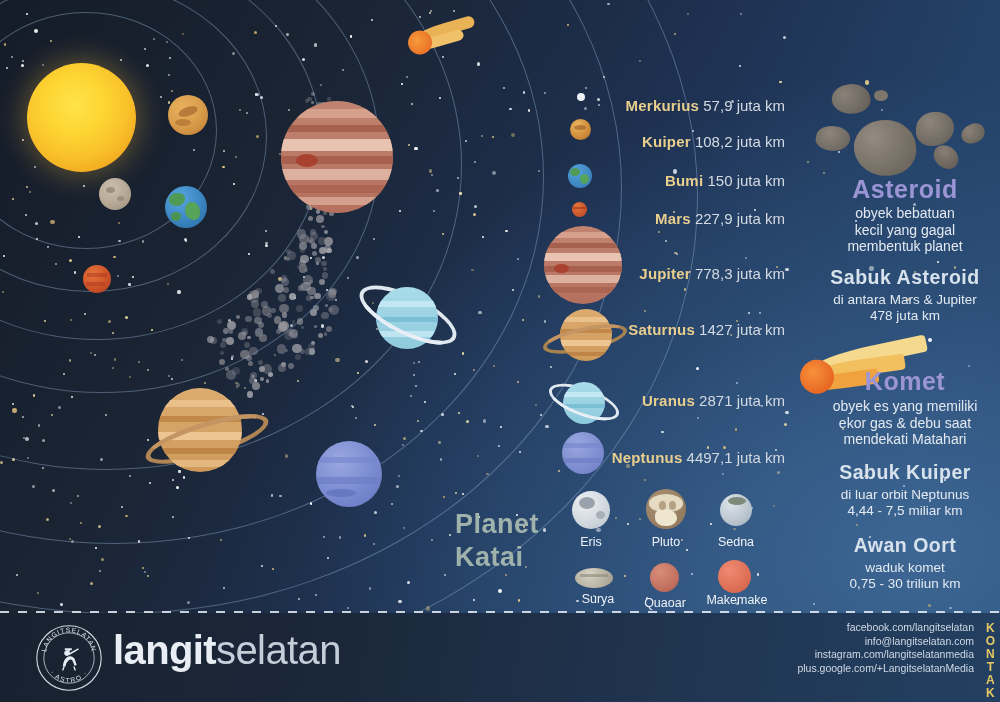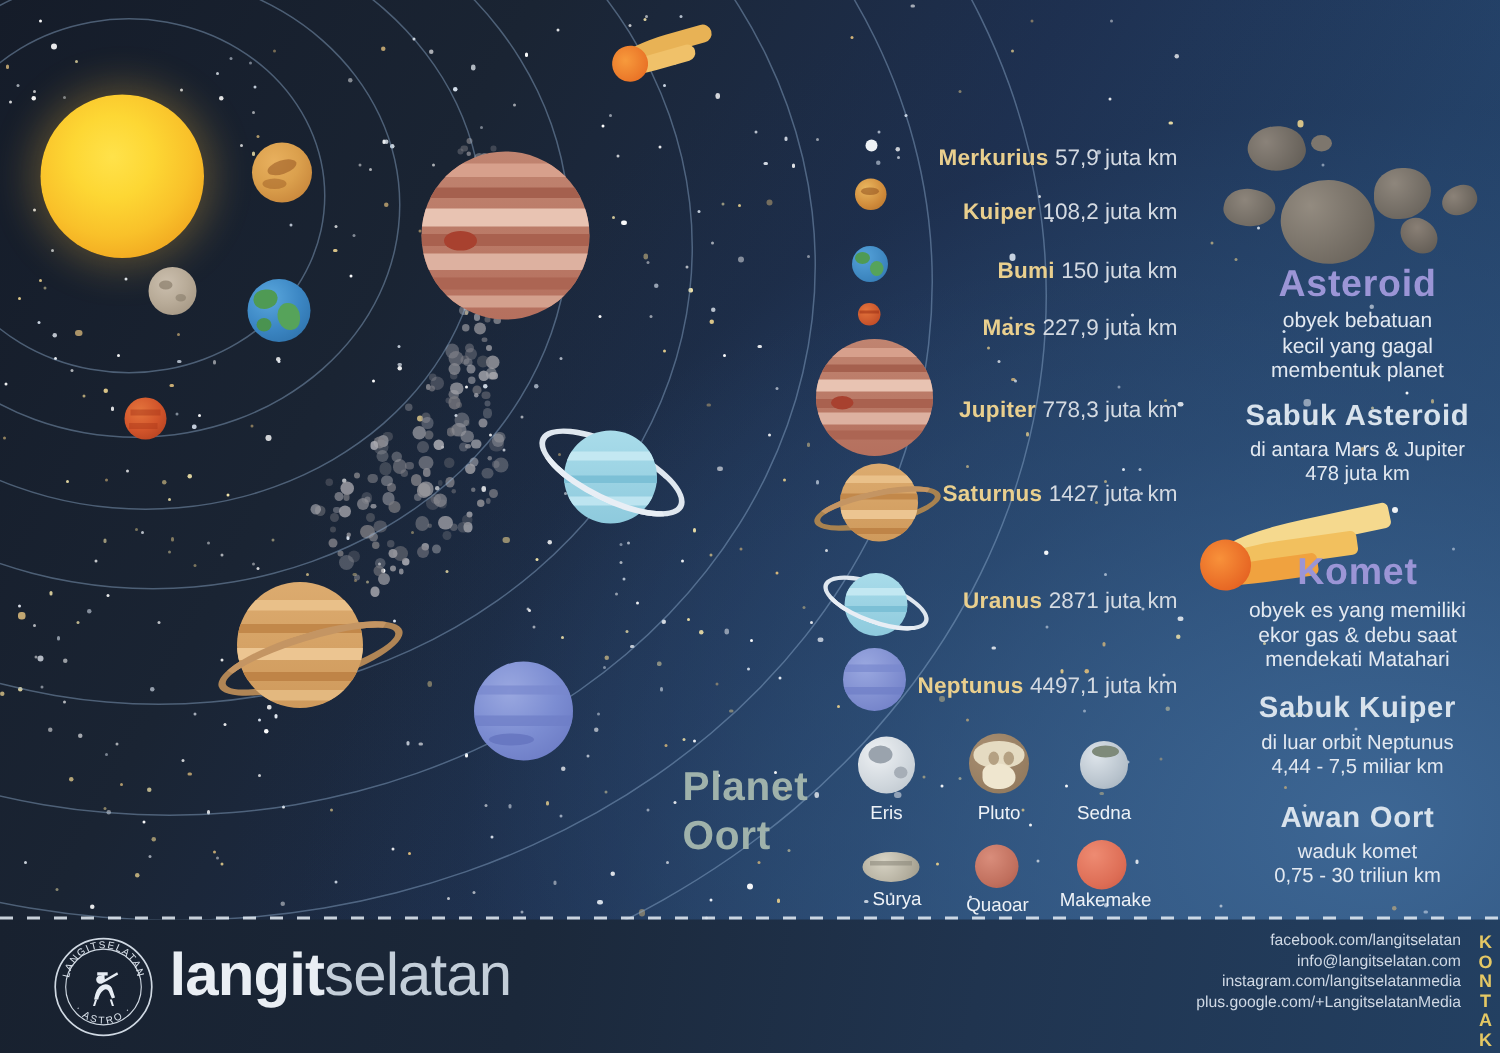--- a/index.html
+++ b/index.html
@@ -878,21 +878,21 @@
     <span class="pdist">2871 juta km</span>
   </div>
   <div class="scale-row" style="right:215px; top:449px; font-size:15px;">
     <span class="pname">Neptunus</span>
     <span class="pdist">4497,1 juta km</span>
   </div>
 
   <div style="position:absolute;left:455px;top:508px;width:100px;font-size:27px;font-weight:bold;
               color:#9fb2ab;line-height:33px;letter-spacing:.5px;">
     <div>Planet</div>
-    <div>Oort</div>
+    <div>Katai</div>
   </div>
 
   <div class="body" style="left:572px;top:491px;width:38px;height:38px;
               background:radial-gradient(circle at 35% 30%,#eef1f4,#cfd6dc 60%,#b9c2ca);">
     <div style="position:absolute;left:7px;top:6px;width:16px;height:12px;border-radius:50%;background:#9aa3ad;"></div>
     <div style="position:absolute;left:24px;top:20px;width:9px;height:8px;border-radius:50%;background:#a6aeb7;"></div>
   </div>
   <div class="body" style="left:646px;top:489px;width:40px;height:40px;
               background:radial-gradient(circle at 35% 30%,#a98f72,#8d7559);">
     <div style="position:absolute;left:3px;top:5px;width:34px;height:18px;border-radius:50% 50% 45% 45%;background:#e5dbc2;"></div>

